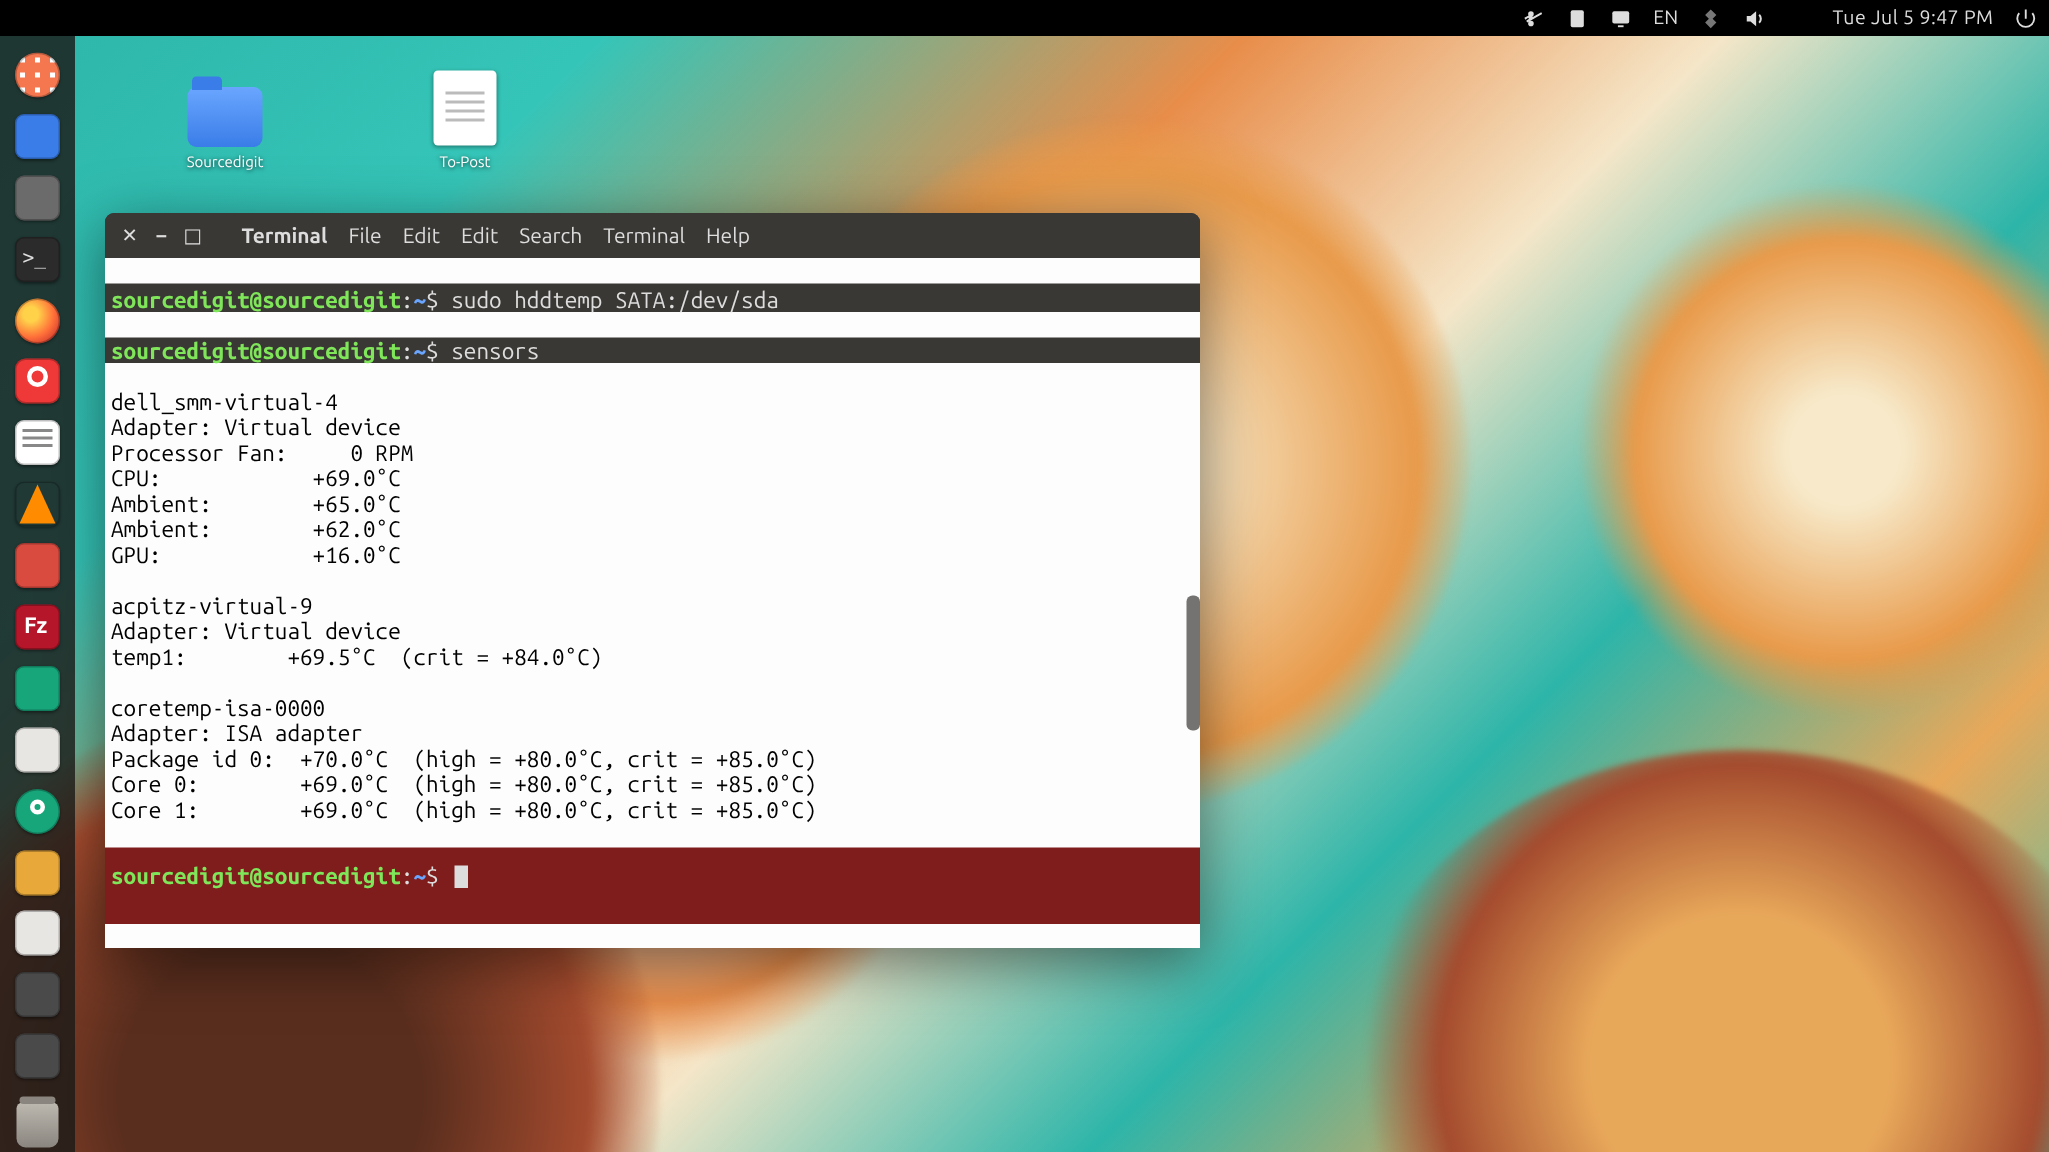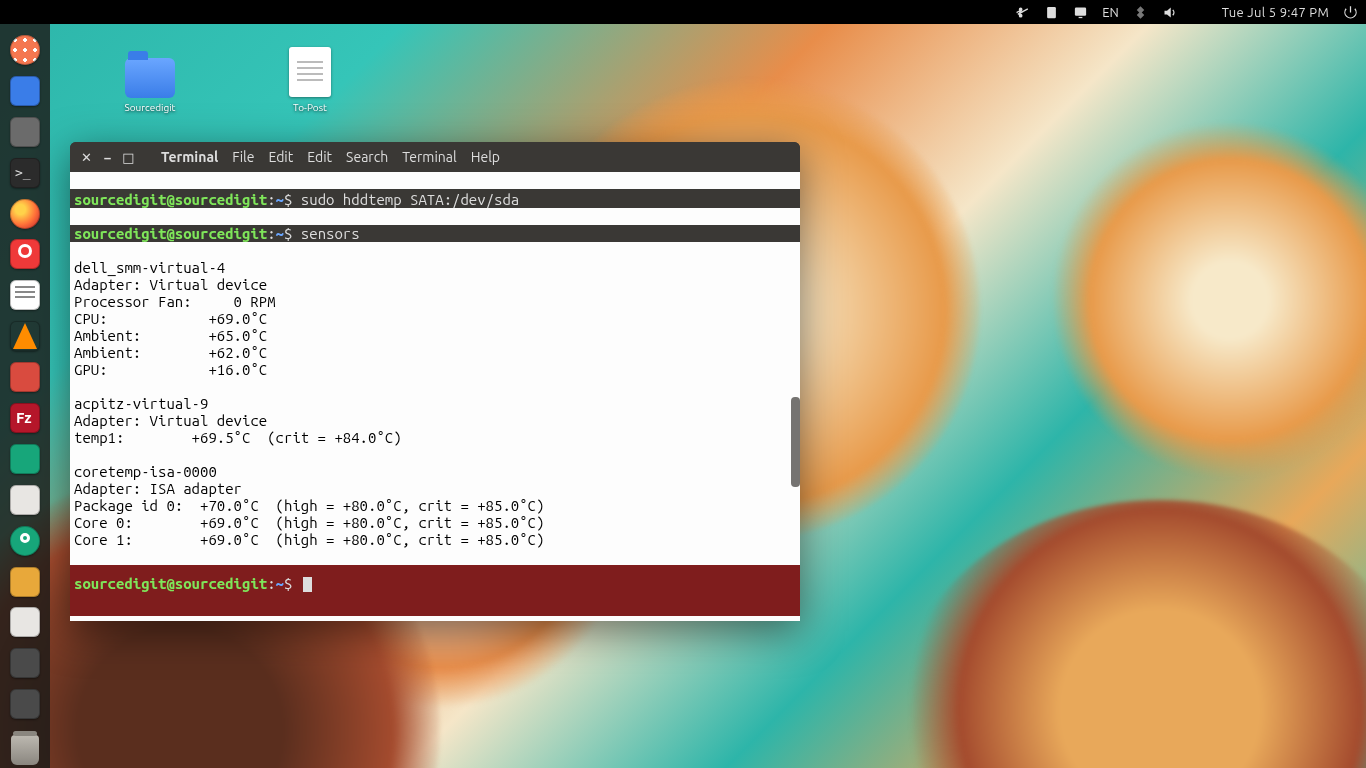--- a/index.html
+++ b/index.html
@@ -72,21 +72,21 @@
   }
   .win-btn { width:13px; height:13px; display:inline-flex; align-items:center; justify-content:center; color:#ddd; font-weight:bold; font-size:13px; cursor:pointer;}
   .menubar { display:flex; gap:14px; margin-left:18px;}
   .menubar span { cursor:pointer; }
   .menubar span:first-child { font-weight:600; }
 
   .term-body {
     background:#fdfdfd; color:#000;
     font-family:"Ubuntu Mono","DejaVu Sans Mono",monospace;
     font-size:15px; line-height:17px;
-    padding:0 4px 5px 4px;
+    padding:0 4px 16px 4px;
     white-space:pre;
     position:relative;
   }
   .term-body .dark { background:#3a3835; color:#ddd; margin:0 -4px; padding:0 4px; }
   .term-body .dark:first-child{ padding-top:2px;}
   .term-body .dark-bottom { background:#7f1d1d; color:#ddd; margin:0 -4px; padding:10px 4px 24px; }
   .p-user-dark { color:#7fe65a; font-weight:600;}
   .p-colon{ color:#ddd;}
   .p-path-dark{ color:#6aa6ff; font-weight:600;}
   .cursor {

